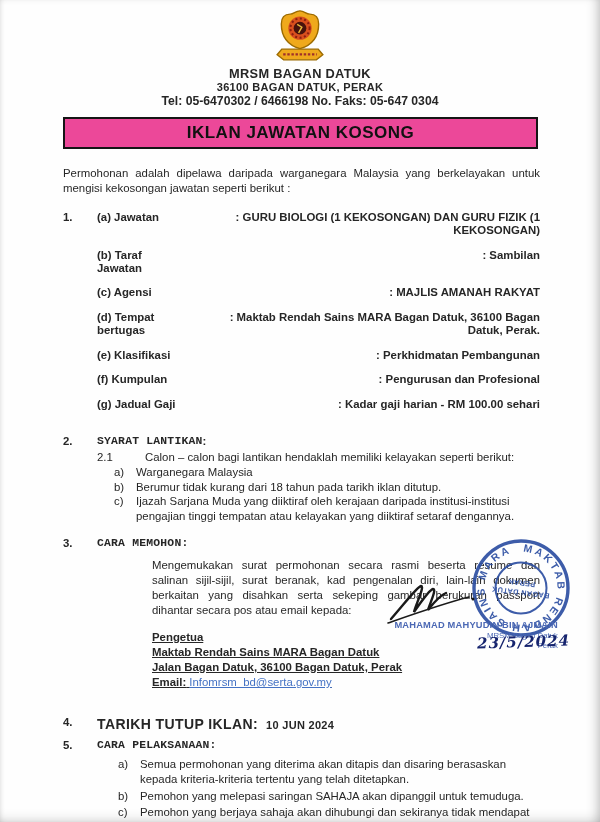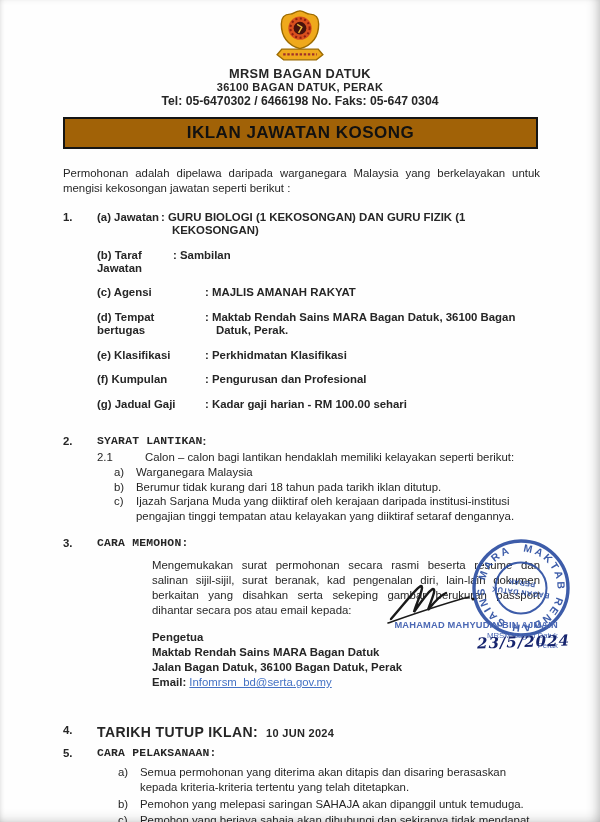--- a/index.html
+++ b/index.html
@@ -12,54 +12,54 @@
     box-shadow:inset -9px 0 12px -7px rgba(0,0,0,.25), inset 0 -9px 12px -7px rgba(0,0,0,.14), inset 3px 0 6px -4px rgba(0,0,0,.18);
   }
   
   .doc-header{padding-top:9px;text-align:center;}
   .logo{display:block;margin:0 auto 2px auto;}
   .org-name{font-size:12.8px;font-weight:bold;line-height:1.12;letter-spacing:.3px;}
   .org-addr{font-size:11px;font-weight:bold;line-height:1.12;letter-spacing:.3px;}
   .org-tel{font-size:12.2px;font-weight:bold;line-height:1.2;}
   
   .banner{
-    margin:9px 62px 0 63px;height:28px;line-height:28px;background:#a16207;
+    margin:9px 62px 0 63px;height:28px;line-height:28px;background:#ec4899;
     border:2px solid #151515;text-align:center;font-weight:bold;font-size:17px;
     color:#111;letter-spacing:.5px;
   }
   .intro{margin:17px 60px 0 63px;font-size:11.4px;line-height:1.33;text-align:justify;}
   
   .sections{margin-top:14px;}
   .sec{display:flex;margin:0 60px 0 63px;}
   .sec-num{flex:0 0 34px;font-weight:bold;font-size:11.4px;line-height:1.2;}
   .sec-body{flex:1;min-width:0;}
   .sec-title{font-weight:bold;font-size:11.4px;letter-spacing:.2px;font-family:Liberation Mono, monospace;}
   
   .row{display:flex;font-weight:bold;font-size:11.4px;line-height:1.18;margin-bottom:11px;}
   .row .lbl{flex:0 0 auto;}
   .row-0 .lbl{width:64px;}
   .row-1 .lbl{width:76px;}
   .row-2 .lbl,.row-3 .lbl,.row-4 .lbl,.row-5 .lbl,.row-6 .lbl{width:108px;}
-  .row .val{flex:1;min-width:0;padding-left:11px;text-indent:-11px;}
+  .row .val{flex:1;min-width:0;padding-left:11px;text-indent:-11px;text-align:right;}
   .row-3 .val{max-width:352px;}
   
   .sec2{margin-top:13px;}
   .sec2-title-row{display:flex;}
   .sec2 .sec-title{min-width:95px;}
   .title-colon{font-weight:bold;font-size:11.4px;}
   .clause{display:flex;margin-top:3px;font-size:11.4px;line-height:1.25;gap:8px;}
   .clause-num{flex:0 0 40px;}
   .points2{margin:1px 0 0 17px;}
   .point{display:flex;font-size:11.4px;line-height:1.27;}
   .pm{flex:0 0 22px;}
   .pt{flex:1;min-width:0;}
   
   .sec3{margin-top:14px;}
   .para3{margin:9px 0 0 55px;font-size:11.4px;line-height:1.3;text-align:justify;}
-  .addr3{margin:12px 0 12px 55px;font-size:11.4px;font-weight:bold;line-height:1.33;}
+  .addr3{margin:12px 0 4px 55px;font-size:11.4px;font-weight:bold;line-height:1.33;text-decoration:underline;}
   .email-line{font-size:11.4px;line-height:1.33;}
   .email-label{font-weight:bold;}
   .email-link{color:#4472C4;text-decoration:underline;font-weight:normal;cursor:pointer;}
   
   .sec4{margin-top:22px;}
   .sec4-line{display:flex;align-items:baseline;}
   .s4-label{font-weight:bold;font-size:14px;letter-spacing:.4px;}
   .s4-date{font-weight:bold;font-size:11px;margin-left:8px;letter-spacing:.3px;}
   
   .sec5{margin-top:7px;}
@@ -121,21 +121,21 @@
         <div class="row row-2">
           <span class="lbl">(c) Agensi</span>
           <span class="val">: MAJLIS AMANAH RAKYAT</span>
         </div>
         <div class="row row-3">
           <span class="lbl">(d) Tempat bertugas</span>
           <span class="val">: Maktab Rendah Sains MARA Bagan Datuk, 36100 Bagan Datuk, Perak.</span>
         </div>
         <div class="row row-4">
           <span class="lbl">(e) Klasifikasi</span>
-          <span class="val">: Perkhidmatan Klasifikasi</span>
+          <span class="val">: Perkhidmatan Pembangunan</span>
         </div>
         <div class="row row-5">
           <span class="lbl">(f) Kumpulan</span>
           <span class="val">: Pengurusan dan Profesional</span>
         </div>
         <div class="row row-6">
           <span class="lbl">(g) Jadual Gaji</span>
           <span class="val">: Kadar gaji harian  - RM 100.00 sehari</span>
         </div>
       </div>

